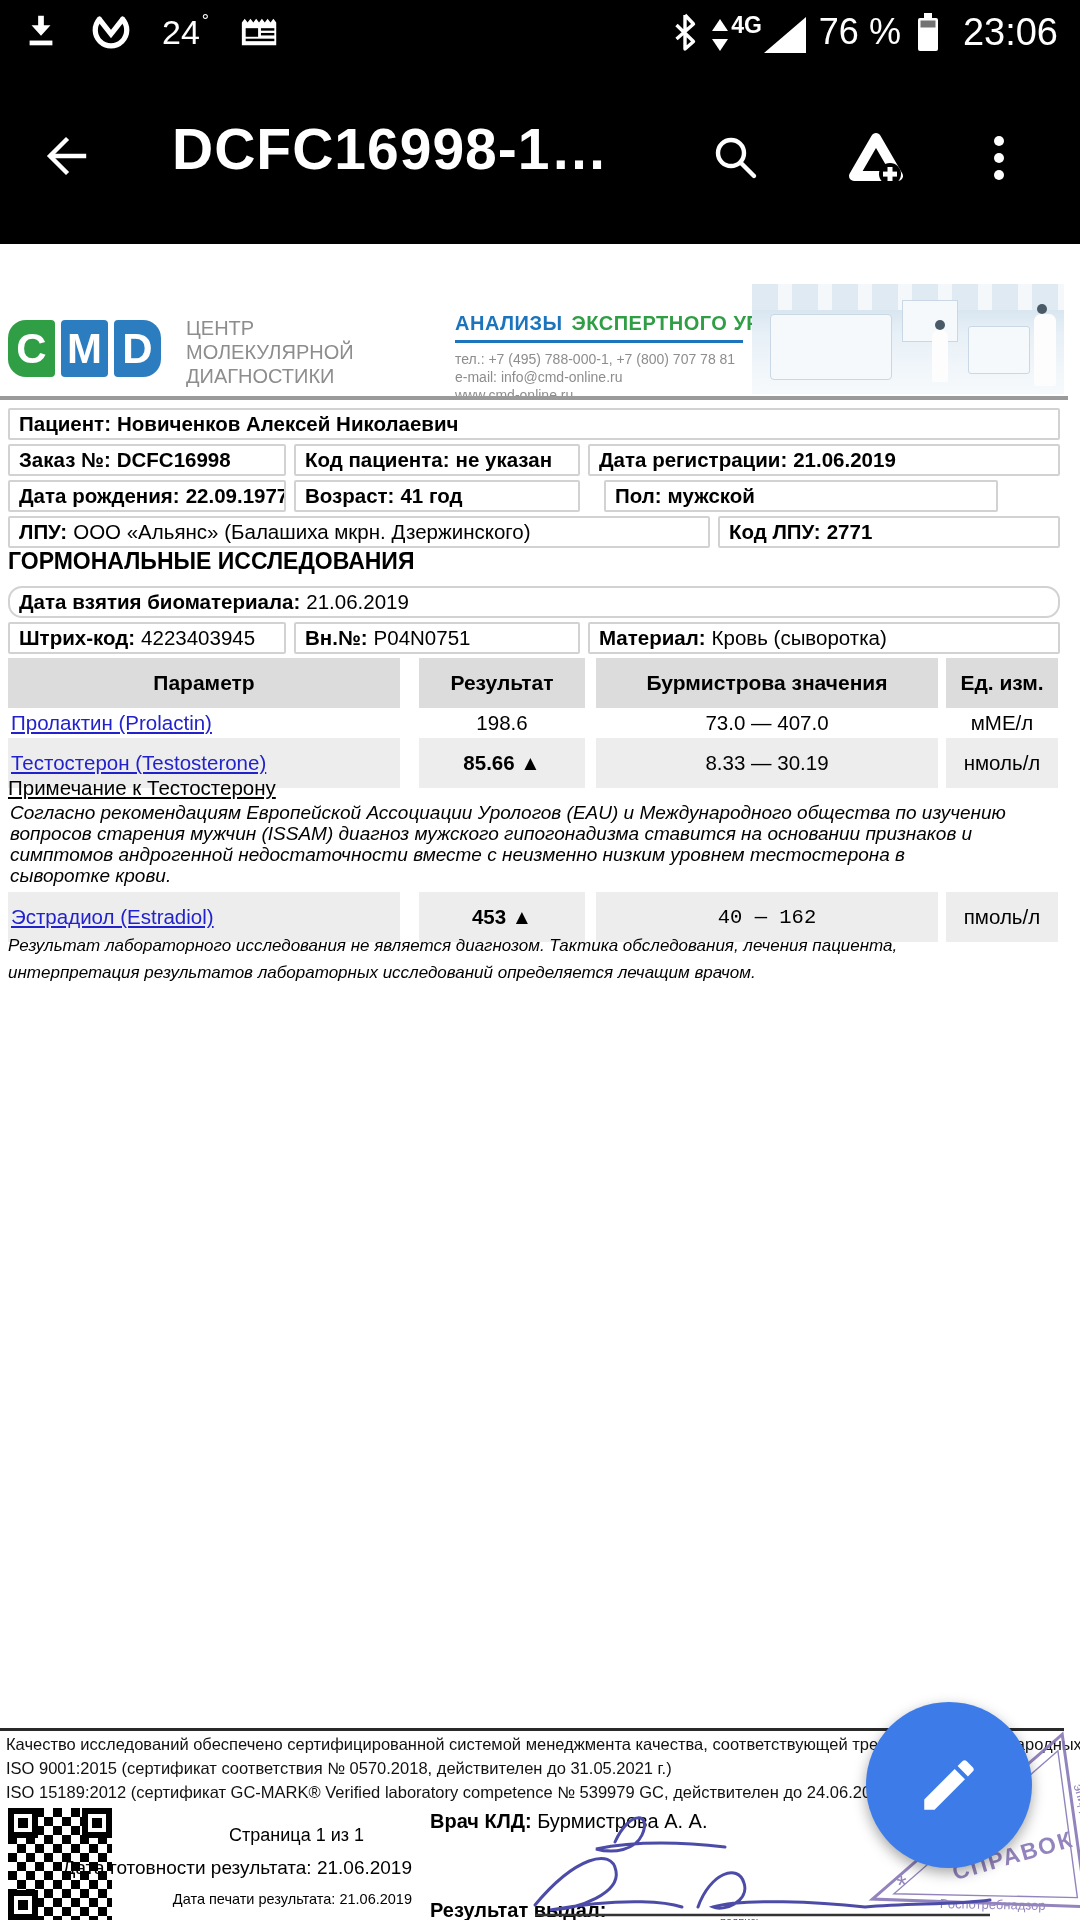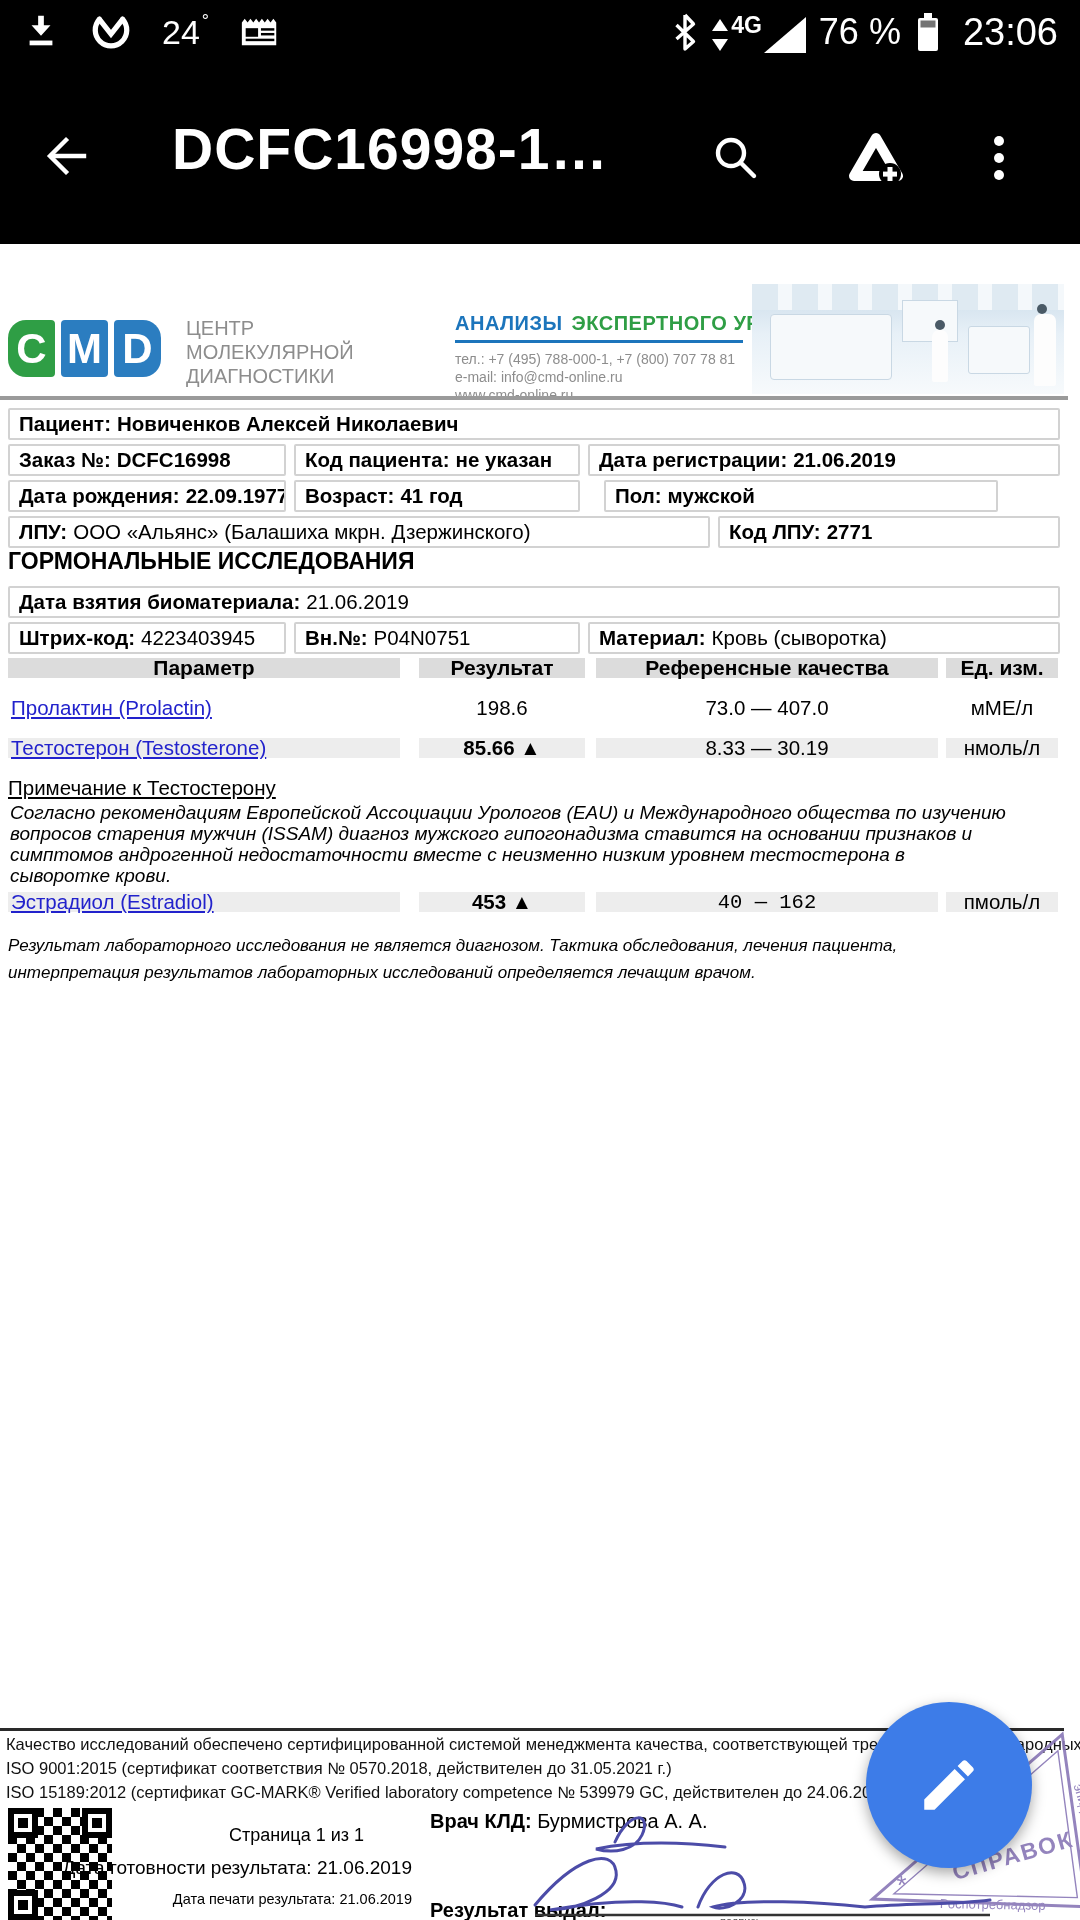--- a/index.html
+++ b/index.html
@@ -55,21 +55,21 @@
   .ph-p::before{content:"";position:absolute;left:3px;top:-10px;width:10px;height:10px;border-radius:50%;background:#4a5a66;}
   .ph-p.p1{left:180px;top:46px;}
   .ph-p.p2{left:282px;top:30px;height:72px;width:22px;}
   .hdr-rule{position:absolute;left:0;top:152px;width:1068px;height:4px;background:#9a9a9a;}
 
   .box{position:absolute;height:32px;border:2px solid #d2d2d2;border-radius:2px;box-sizing:border-box;
        display:flex;align-items:center;padding:0 9px;font-size:20.5px;white-space:nowrap;overflow:hidden;}
   .box b{margin-right:6px;}
   .sec-title{position:absolute;left:8px;top:304px;font-size:23px;font-weight:bold;}
 
-  .th,.td{position:absolute;height:20px;display:flex;align-items:center;justify-content:center;
+  .th,.td{position:absolute;height:50px;display:flex;align-items:center;justify-content:center;
           font-size:20.5px;box-sizing:border-box;}
   .th{background:#dcdcdc;font-weight:bold;font-size:21px;}
   .td.shade{background:#ededed;}
   .td.param{justify-content:flex-start;padding-left:3px;}
   .plink{color:#2222cc;text-decoration:underline;cursor:pointer;}
   .bold{font-weight:bold;}
 
   .note-title{position:absolute;left:8px;top:532px;font-size:20.5px;text-decoration:underline;}
   .note-text{position:absolute;left:10px;top:558px;width:1000px;font-size:19px;line-height:21px;font-style:italic;}
   .disclaimer{position:absolute;left:8px;top:688px;width:1010px;font-size:17px;line-height:27px;font-style:italic;}
@@ -259,40 +259,40 @@
       <b>ЛПУ:</b>
         <span>ООО «Альянс» (Балашиха мкрн. Дзержинского)</span>
     </div>
     <div class="box" style="left:718px;top:272px;width:342px;">
       <b>Код ЛПУ:</b>
         <b>2771</b>
     </div>
 
     <div class="sec-title">ГОРМОНАЛЬНЫЕ ИССЛЕДОВАНИЯ</div>
 
-    <div class="box" style="left:8px;top:342px;width:1052px;">
+    <div class="box" style="left:8px;top:342px;width:1052px;border-radius:14px;">
       <b>Дата взятия биоматериала:</b>
         <span>21.06.2019</span>
     </div>
     <div class="box" style="left:8px;top:378px;width:278px;">
       <b>Штрих-код:</b>
         <span>4223403945</span>
     </div>
     <div class="box" style="left:294px;top:378px;width:286px;">
       <b>Вн.№:</b>
         <span>P04N0751</span>
     </div>
     <div class="box" style="left:588px;top:378px;width:472px;">
       <b>Материал:</b>
         <span>Кровь (сыворотка)</span>
     </div>
 
     <div class="th" style="left:8px;top:414px;width:392px;">Параметр</div>
     <div class="th" style="left:419px;top:414px;width:166px;">Результат</div>
-    <div class="th" style="left:596px;top:414px;width:342px;">Референсные качества</div>
+    <div class="th" style="left:596px;top:414px;width:342px;">Бурмистрова значения</div>
     <div class="th" style="left:946px;top:414px;width:112px;">Ед. изм.</div>
 
     <div class="td param" style="left:8px;top:454px;width:392px;">
       <span class="plink">Пролактин (Prolactin)</span>
     </div>
     <div class="td" style="left:419px;top:454px;width:166px;">198.6</div>
     <div class="td" style="left:596px;top:454px;width:342px;">73.0 — 407.0</div>
     <div class="td" style="left:946px;top:454px;width:112px;">мМЕ/л</div>
 
     <div class="td param shade" style="left:8px;top:494px;width:392px;">

